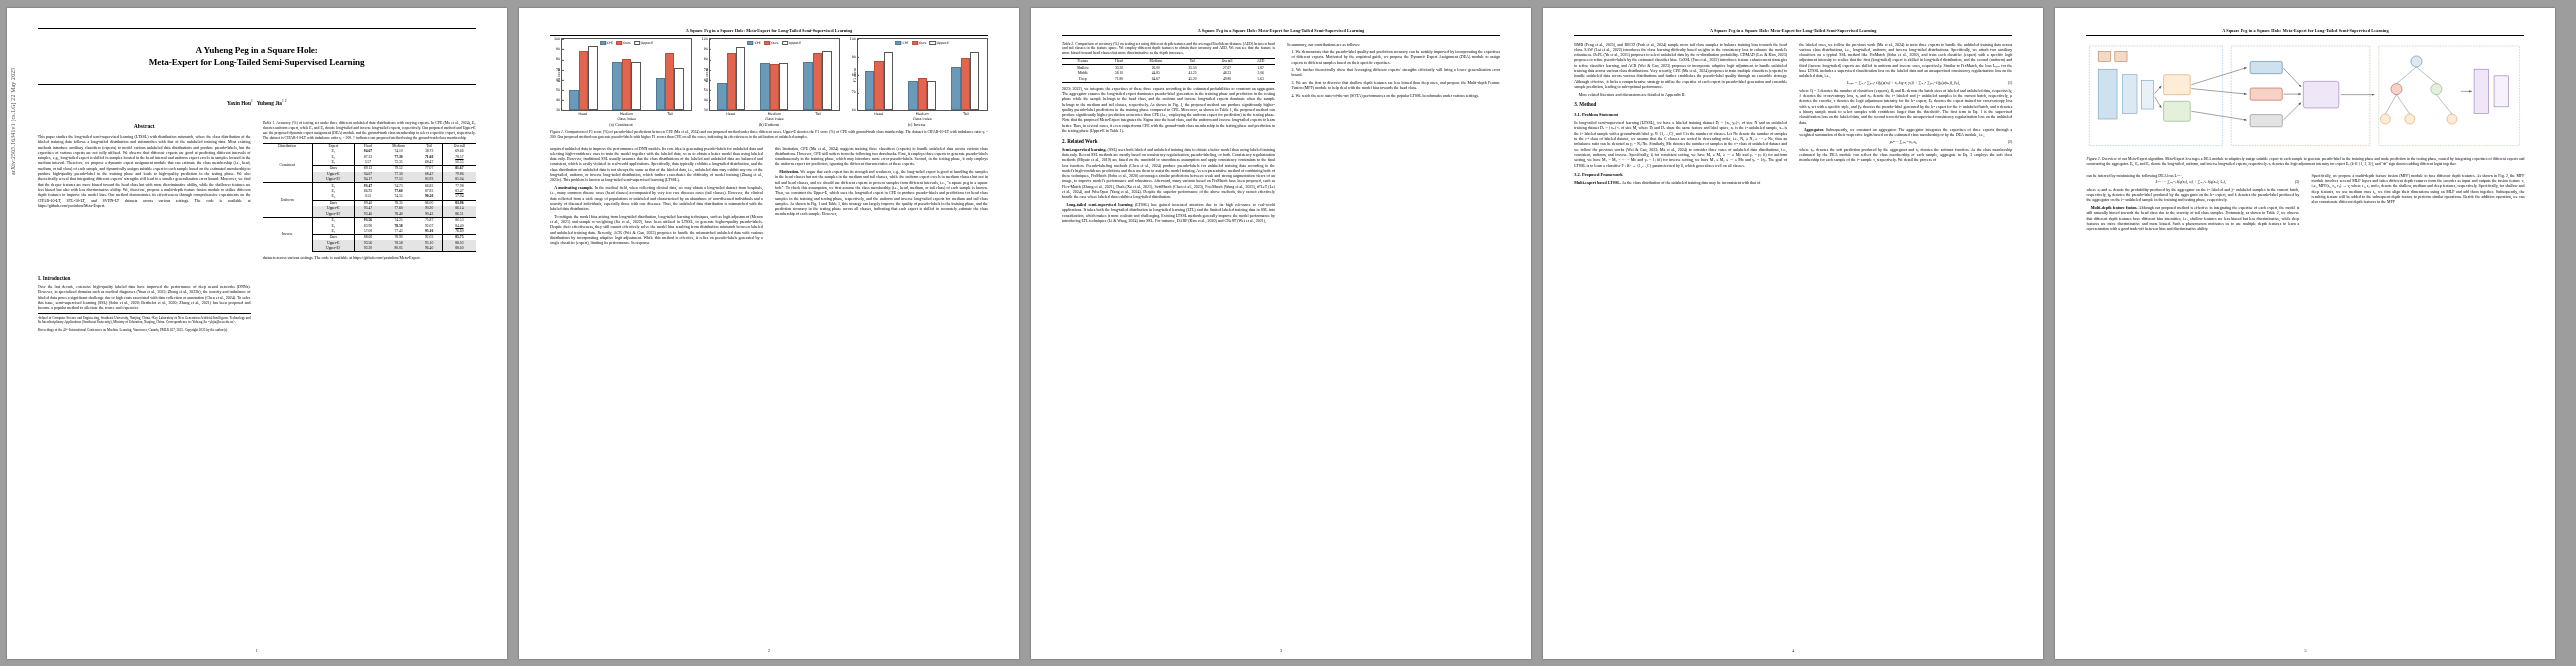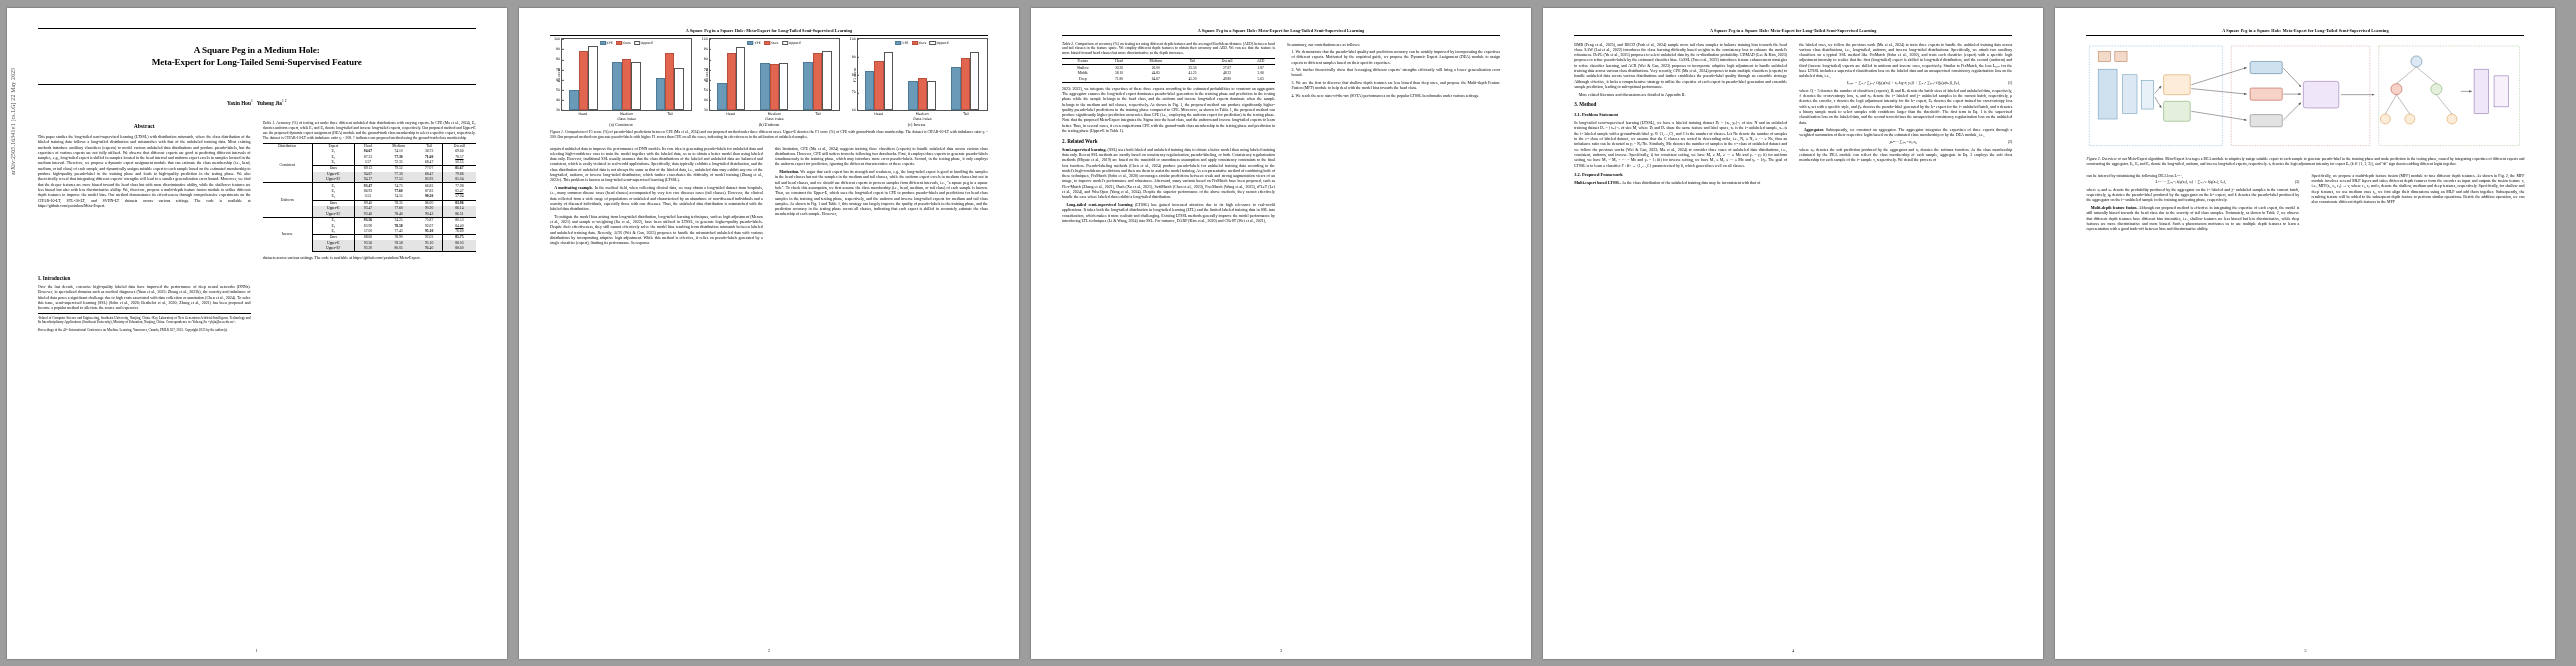--- a/index.html
+++ b/index.html
@@ -184,22 +184,22 @@
 </head>
 <body>
 
 <div id="viewport">
 
   <div class="page">
     <div class="arxiv">arXiv:2505.16341v1  [cs.LG]  22 May 2025</div>
     <div class="page-inner">
       <div class="rule"></div>
       <h1 class="title">
-        <span>A Square Peg in a Medium Hole:</span><br>
-        <span>Meta-Expert for Long-Tailed Semi-Supervised Feature</span>
+        <span>A Yuheng Peg in a Square Hole:</span><br>
+        <span>Meta-Expert for Long-Tailed Semi-Supervised Learning</span>
       </h1>
       <div style="margin-top:14.5px" class="rule"></div>
 
       <div class="authors">
         <span>Yaxin Hou</span><sup>1</sup>
         &nbsp;&nbsp;<span>Yuheng Jia</span><sup>1 2</sup>
       </div>
 
       <div class="cols" style="margin-top:14.5px">
         <div class="col">

